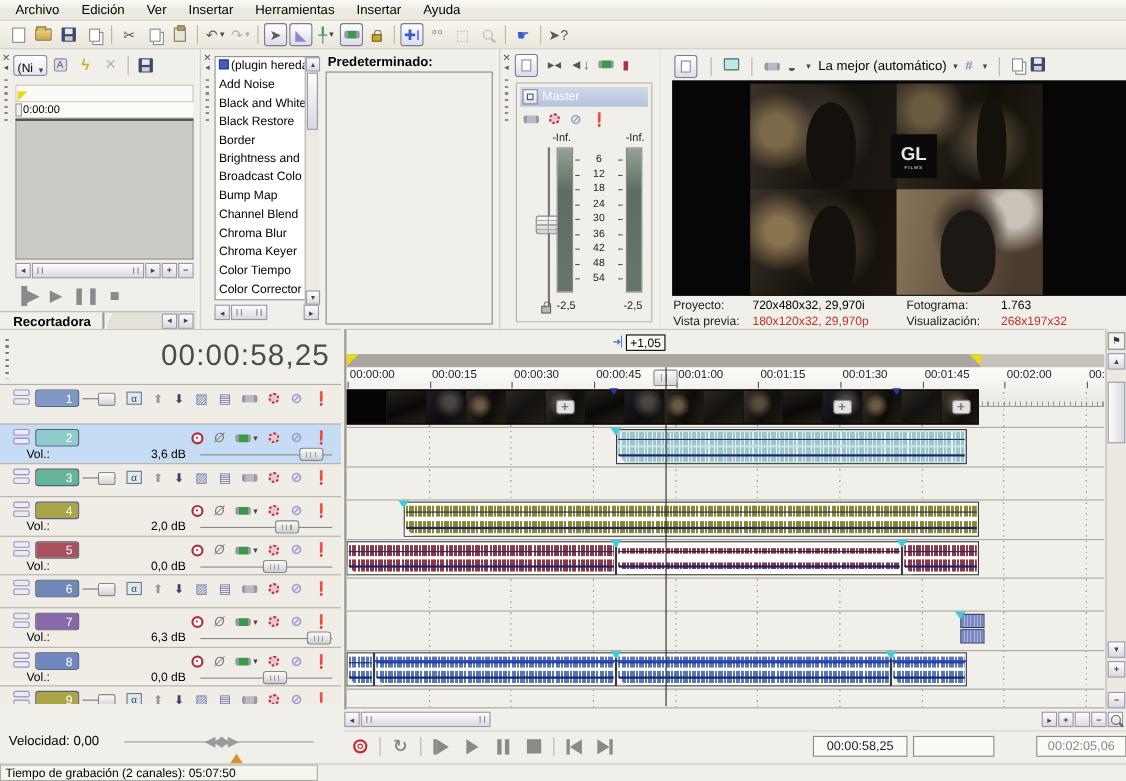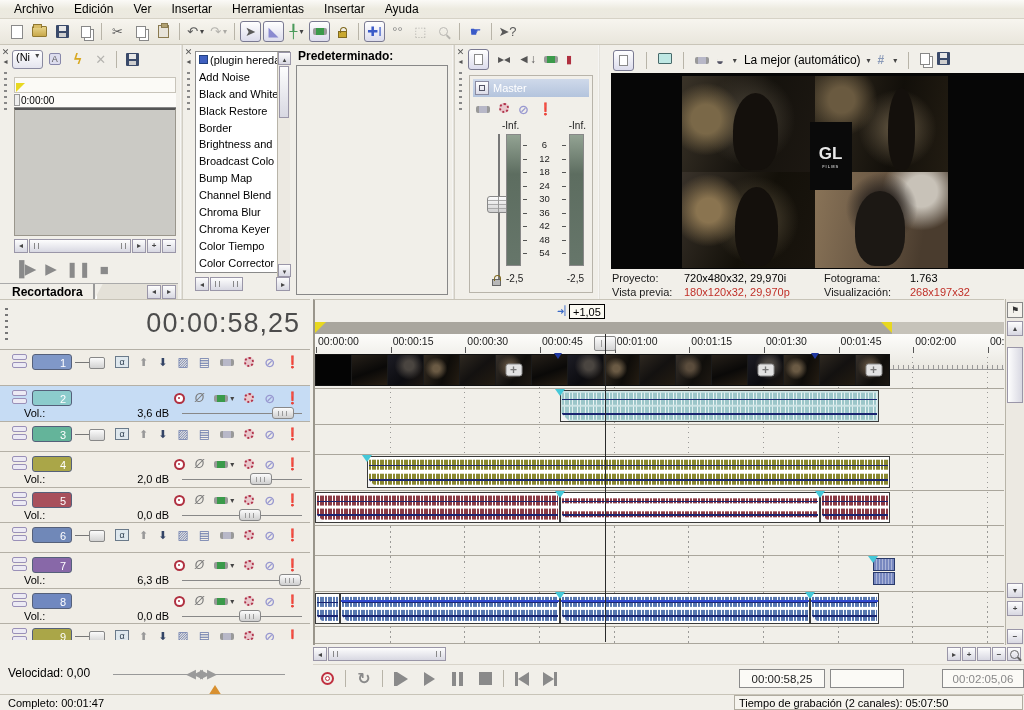--- a/index.html
+++ b/index.html
@@ -42,21 +42,21 @@
 
 .panel{position:absolute;top:45px;height:254px;background:#f1efe9}
 .pgrip{position:absolute;top:2px;left:0;width:11px;bottom:2px;color:#555}
 .pgrip .x{font-size:9px;display:block;text-align:center;line-height:10px}
 .pgrip .c{font-size:8px;display:block;text-align:center;line-height:9px}
 .pgrip .dots{display:block;margin:6px auto 0;width:3px;height:40px;background:repeating-linear-gradient(#888 0 2px,transparent 2px 6px)}
 .vsplit{position:absolute;top:45px;height:254px;width:3px;background:linear-gradient(90deg,#fff,#c8c4b8)}
 
 #trimmer{left:0;width:180px}
 .trimbar{position:absolute;top:2px;left:12px;right:2px;height:24px;display:flex;align-items:center}
-.combo{border:1px solid #8a8aa0;border-radius:3px;background:linear-gradient(#fff,#e4e4ee);height:19px;display:flex;align-items:flex-start;padding:0 3px;font-size:11px}
+.combo{border:1px solid #8a8aa0;border-radius:3px;background:linear-gradient(#fff,#e4e4ee);height:19px;display:flex;align-items:flex-end;padding:0 3px;font-size:11px}
 .trim-strip{position:absolute;left:14px;right:4px;top:32px;height:16px;background:#fbfaf6;border:1px solid #c8c4ba}
 .flag{position:absolute;left:1px;bottom:0;width:0;height:0;border-left:9px solid #e8d820;border-top:9px solid transparent;transform:scaleY(-1)}
 .trim-time{position:absolute;left:14px;right:4px;top:48px;height:15px;background:#fcfbf8;border-bottom:1px solid #888;font-size:10px;display:flex;align-items:center}
 .trim-canvas{position:absolute;left:14px;right:4px;top:63px;height:128px;background:#cbcac5;border:1px solid #9a968c;border-top:2px solid #555}
 .trim-scroll{position:absolute;left:14px;right:4px;top:193px;height:15px;display:flex;align-items:center;gap:1px}
 .sbtn{width:14px;height:14px;border:1px solid #9a96a8;background:linear-gradient(#fdfdfd,#d8d8e2);font-size:8px;color:#444;display:flex;align-items:center;justify-content:center}
 .sthumb{flex:1;height:14px;border:1px solid #9a96a8;background:linear-gradient(#fdfdfd,#d8d8e2);position:relative}
 .sthumb::before,.sthumb::after{content:'';position:absolute;top:3px;bottom:3px;width:3px;border-left:1px solid #888;border-right:1px solid #888}
 .sthumb::before{left:4px}.sthumb::after{right:4px}
 .trim-transport{position:absolute;left:14px;top:212px;height:24px;display:flex;align-items:center;gap:9px;color:#555}
@@ -107,21 +107,21 @@
 .pvbar{position:absolute;left:12px;top:3px;right:2px;height:24px;display:flex;align-items:center;gap:7px;font-size:12px}
 .pvquality{display:flex;align-items:center;gap:4px;font-size:12px}
 .screen{position:absolute;left:11px;top:28px;right:0;height:196px;background:#060606}
 .vid{position:absolute;left:71px;top:3px;width:266px;height:192px;background:#000}
 .quad{position:absolute;width:50%;height:50%}
 .q-tl{left:0;top:0;background:radial-gradient(circle at 18% 45%,#7a6848 0 12%,#0000 30%),radial-gradient(circle at 50% 45%,#3c362c 0 20%,#0000 55%),linear-gradient(110deg,#3a3328,#15120d 55%,#1d1812)}
 .q-tr{left:50%;top:0;background:radial-gradient(circle at 20% 25%,#6a5a40 0 10%,#0000 28%),radial-gradient(circle at 62% 55%,#554a38 0 10%,#0000 40%),linear-gradient(100deg,#332c20,#120f0a 60%,#221c12)}
 .q-bl{left:0;top:50%;background:radial-gradient(circle at 20% 40%,#8a7450 0 10%,#0000 30%),radial-gradient(circle at 55% 50%,#403829 0 18%,#0000 50%),linear-gradient(115deg,#39322a,#131009 55%,#1a150e)}
 .q-br{left:50%;top:50%;background:radial-gradient(circle at 50% 38%,#2a2420 0 16%,#0000 40%),radial-gradient(circle at 80% 20%,#c8c2b8 0 12%,#0000 30%),linear-gradient(100deg,#8a7458,#6a5844 45%,#4a3c2e 80%)}
 .fig{position:absolute;background:#14100c;border-radius:50% 50% 40% 40%}
-.gl-logo{position:absolute;left:48%;top:24%;width:42px;height:68px;background:#0a0a0a;color:#e8e8e8;display:flex;flex-direction:column;align-items:center;justify-content:center;font-size:17px;font-weight:bold;font-family:"Liberation Serif",serif}
+.gl-logo{position:absolute;left:48%;top:24%;width:42px;height:40px;background:#0a0a0a;color:#e8e8e8;display:flex;flex-direction:column;align-items:center;justify-content:center;font-size:17px;font-weight:bold;font-family:"Liberation Serif",serif}
 .gl-logo small{font-size:4px;letter-spacing:1px;color:#bbb}
 .pvinfo{position:absolute;left:12px;right:2px;top:226px;bottom:0;font-size:11px;line-height:14px}
 .pvinfo .lab{color:#1a1a1a}
 .pvinfo .red{color:#c03028}
 .pvrow{display:flex}
 .pvrow span:nth-child(1){width:72px}
 .pvrow span:nth-child(2){width:140px}
 .pvrow span:nth-child(3){width:86px}
 
 #tlheader{position:absolute;left:0;top:299px;width:310px;height:346px;background:#f1efe9;border-top:1px solid #c8c4b8}
@@ -956,15 +956,14 @@
 </div>
 
 <div id="velocity">
   <span style="position:absolute;left:8px;top:6px;font-size:12px">Velocidad: 0,00</span>
   <span class="vel-line"></span>
   <span class="vel-dia">◀◀▶▶</span>
   <span class="vel-tri"></span>
 </div>
 
 <div id="statusbar">
-  <span class="st-left">Completo: 00:01:47</span>
   <span class="st-right">Tiempo de grabación (2 canales): 05:07:50</span>
 </div>
 
 </body></html>

